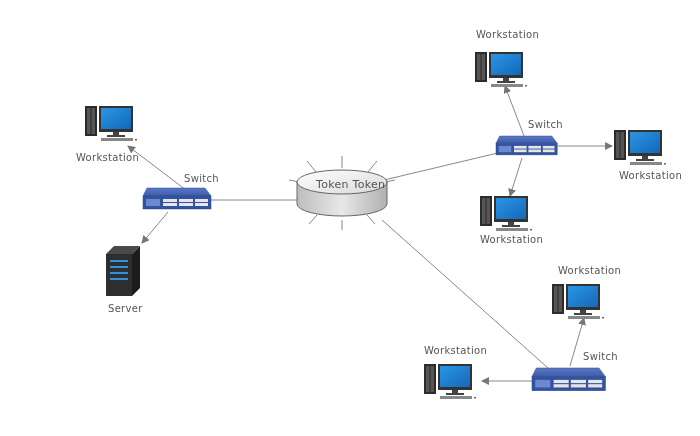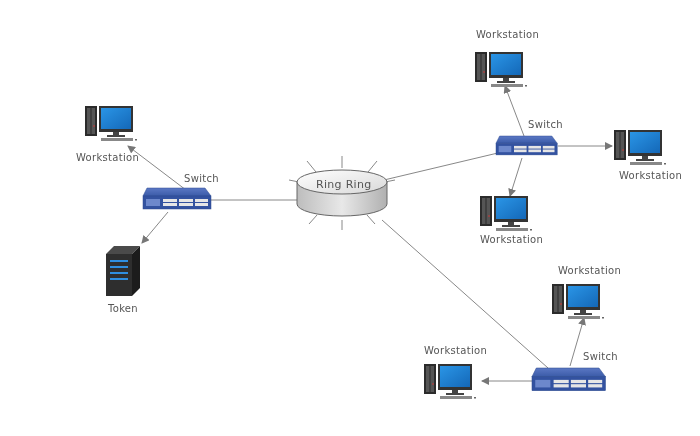--- a/index.html
+++ b/index.html
@@ -108,25 +108,25 @@
   <use href="#wsIcon" transform="translate(85,106)"></use>
   <use href="#wsIcon" transform="translate(475,52)"></use>
   <use href="#wsIcon" transform="translate(614,130)"></use>
   <use href="#wsIcon" transform="translate(480,196)"></use>
   <use href="#wsIcon" transform="translate(552,284)"></use>
   <use href="#wsIcon" transform="translate(424,364)"></use>
 
   <use href="#srvIcon" transform="translate(106,246)"></use>
 </svg>
 
-<span class="lbl" style="left:316px;top:178px;font-size:11px;">Ring Ring</span>
+<span class="lbl" style="left:316px;top:178px;font-size:11px;">Token Token</span>
 
 <span class="lbl" style="left:184px;top:173px;">Switch</span>
 <span class="lbl" style="left:76px;top:152px;">Workstation</span>
-<span class="lbl" style="left:108px;top:303px;">Token</span>
+<span class="lbl" style="left:108px;top:303px;">Server</span>
 
 <span class="lbl" style="left:528px;top:119px;">Switch</span>
 <span class="lbl" style="left:476px;top:29px;">Workstation</span>
 <span class="lbl" style="left:619px;top:170px;">Workstation</span>
 <span class="lbl" style="left:480px;top:234px;">Workstation</span>
 
 <span class="lbl" style="left:583px;top:351px;">Switch</span>
 <span class="lbl" style="left:558px;top:265px;">Workstation</span>
 <span class="lbl" style="left:424px;top:345px;">Workstation</span>
 

